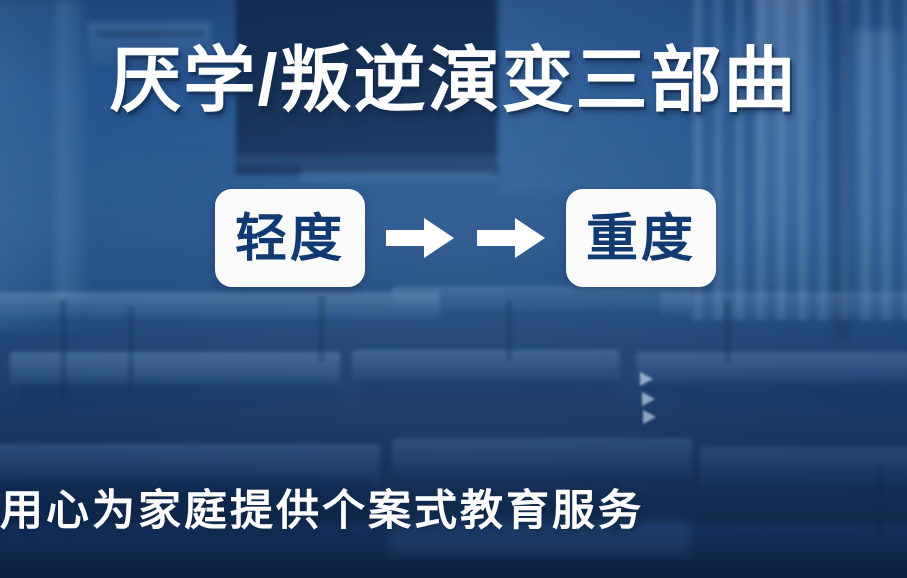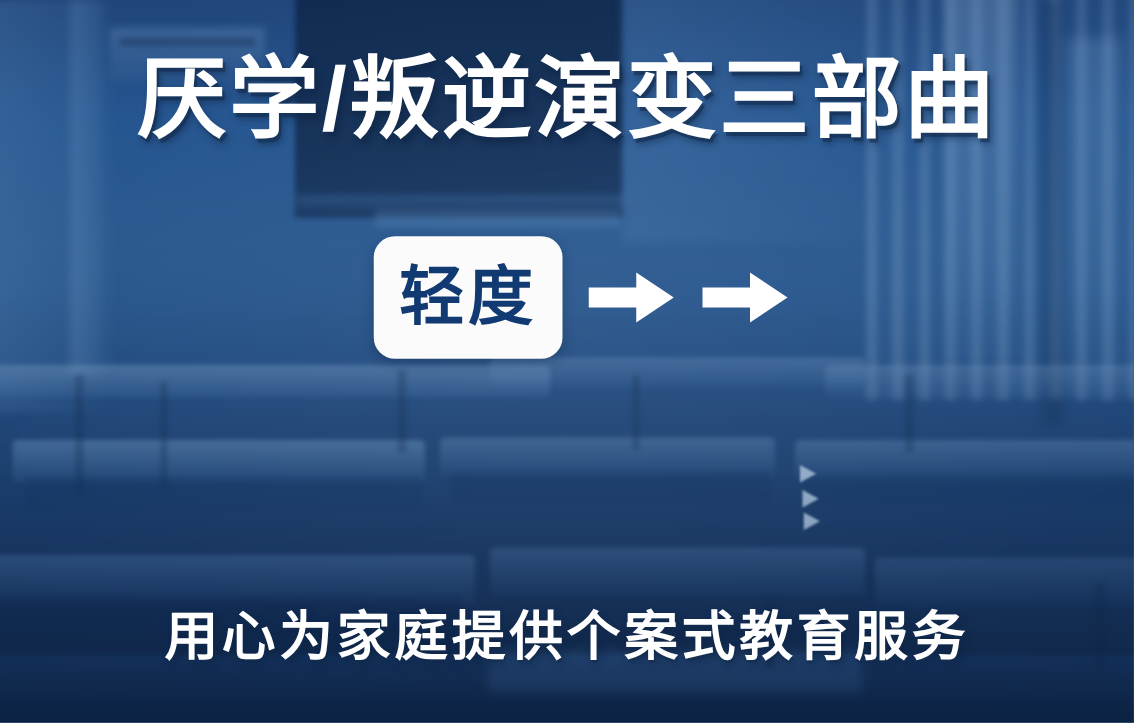--- a/index.html
+++ b/index.html
@@ -342,21 +342,21 @@
     width: 72px;
     height: 48px;
     flex: 0 0 auto;
     display: block;
   }
 
   .tagline {
     position: absolute;
     bottom: 46px;
     left: 0; right: 0;
-    text-align: center;
+    text-align: left;
     font-size: 43px;
     line-height: 1;
     font-weight: 700;
     letter-spacing: 3px;
     color: #ffffff;
     text-shadow:
       1px 2px 0 rgba(18,44,78,.50),
       2px 4px 7px rgba(12,32,60,.45);
     white-space: nowrap;
   }
@@ -433,19 +433,22 @@
 
       <svg class="arrow" viewBox="0 0 72 48">
         <path d="M2 16 H40 V4 L70 24 L40 44 V32 H2 Z" fill="#ffffff" stroke="none" stroke-linejoin="round"></path>
       </svg>
 
 
       <svg class="arrow" viewBox="0 0 72 48">
         <path d="M2 16 H40 V4 L70 24 L40 44 V32 H2 Z" fill="#ffffff" stroke="none" stroke-linejoin="round"></path>
       </svg>
 
+      <div class="pill">
+        <span class="pill-label">重度</span>
+      </div>
 
     </div>
 
     <div class="tagline">用心为家庭提供个案式教育服务</div>
 
   </div>
 </div>
 
 </body></html>

